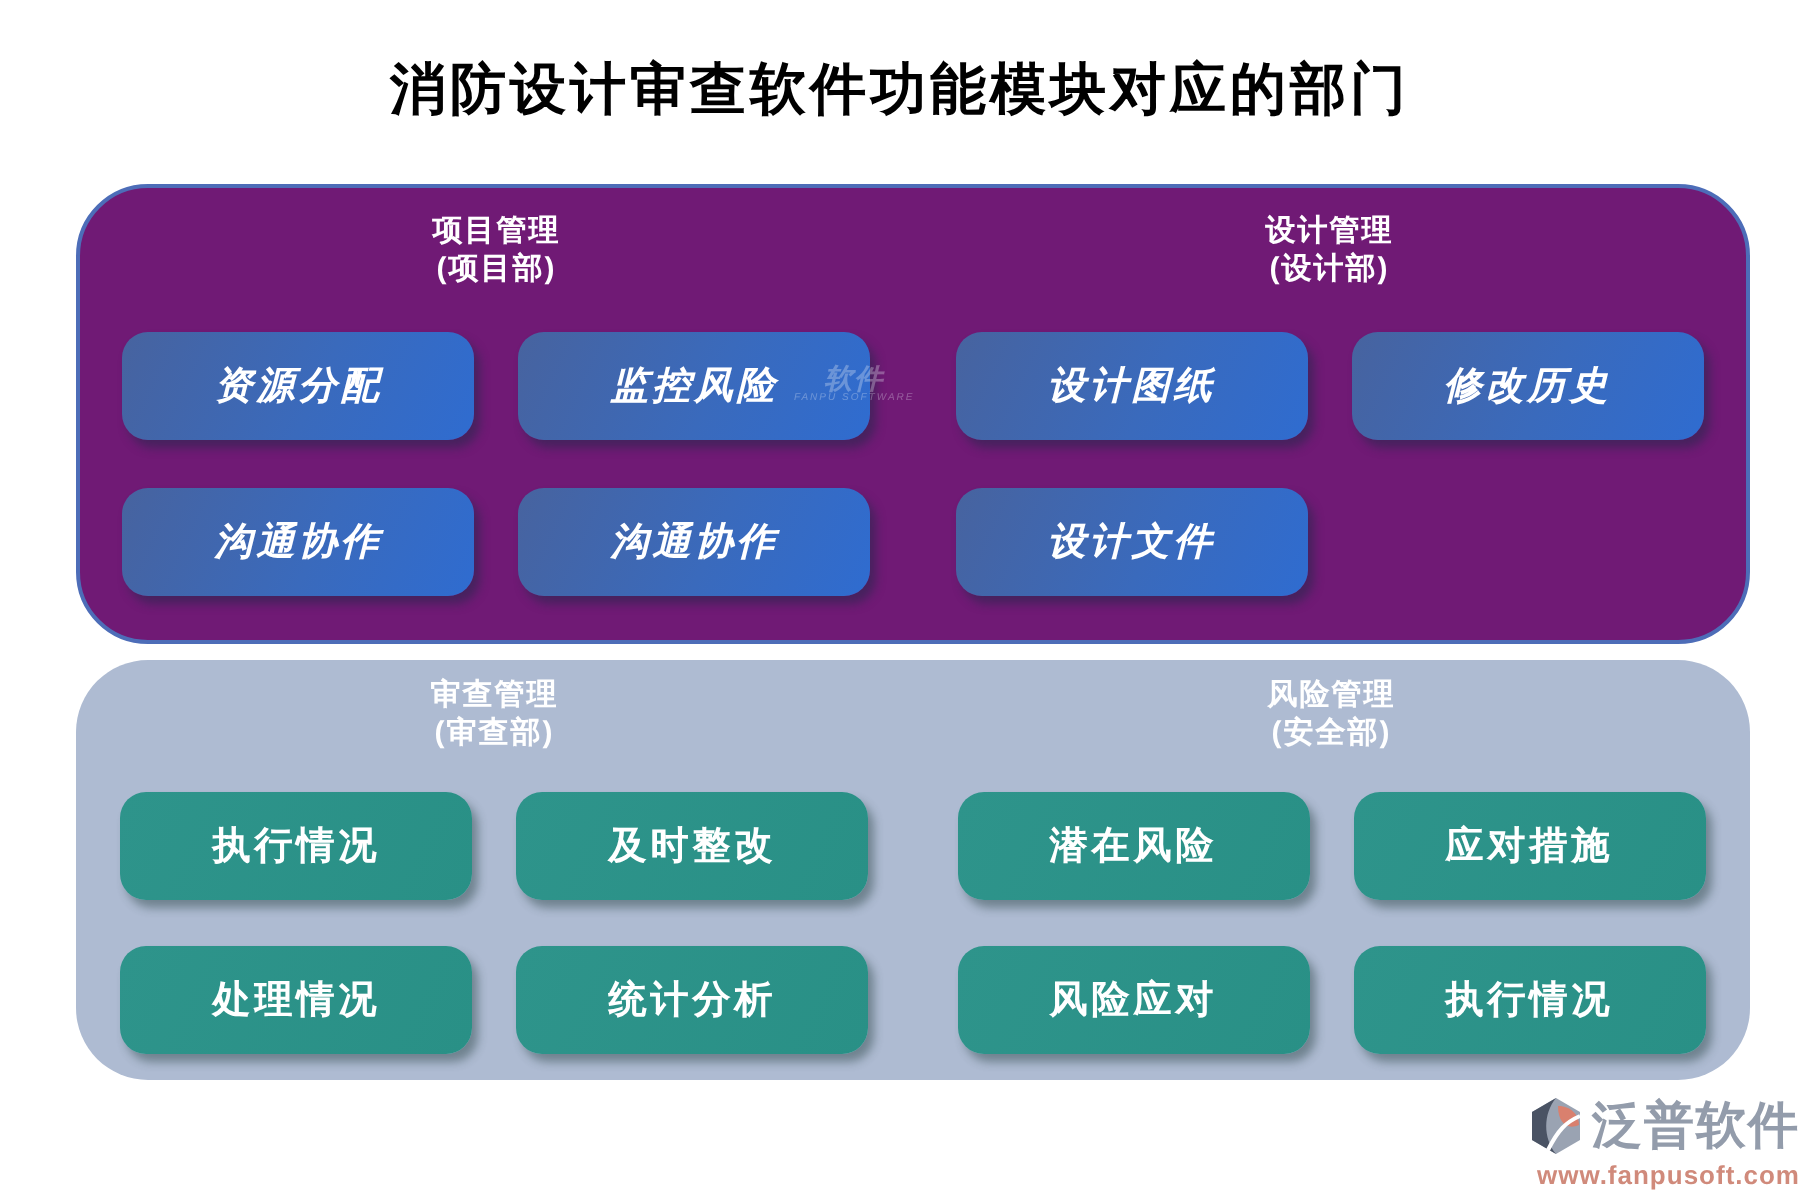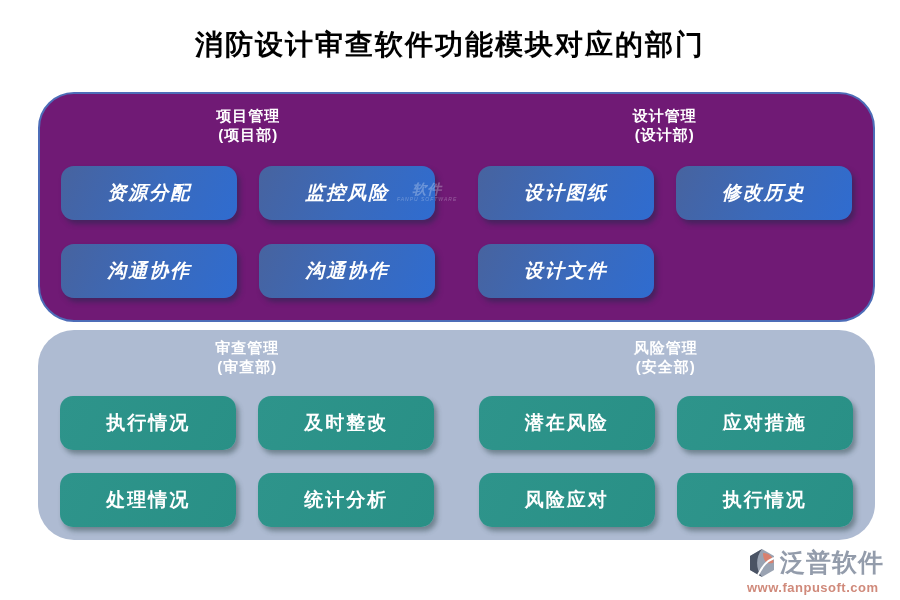--- a/index.html
+++ b/index.html
@@ -104,23 +104,23 @@
     text-align: center;
     line-height: 1.1;
     pointer-events: none;
     white-space: nowrap;
   }
   .wm-main { display: block; font-size: 14px; font-weight: bold; letter-spacing: 1px; }
   .wm-sub  { display: block; font-size: 5px; letter-spacing: 1px; font-weight: normal; }
 
   .brand {
     position: absolute;
-    right: 16px;
+    right: 0;
     top: 546px;
-    text-align: left;
+    text-align: right;
   }
   .brand-row {
     display: flex;
     align-items: center;
     justify-content: flex-end;
     gap: 3px;
   }
   .brand-name {
     font-size: 25px;
     font-weight: bold;

